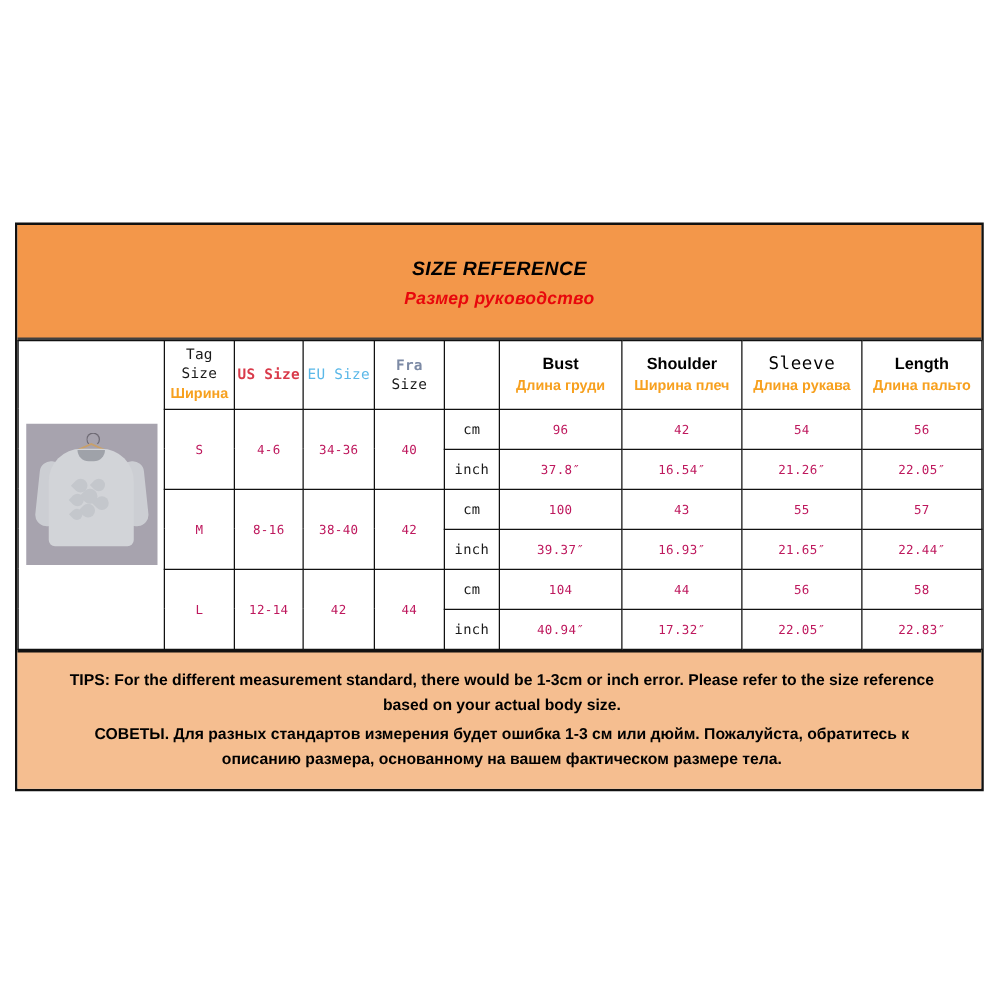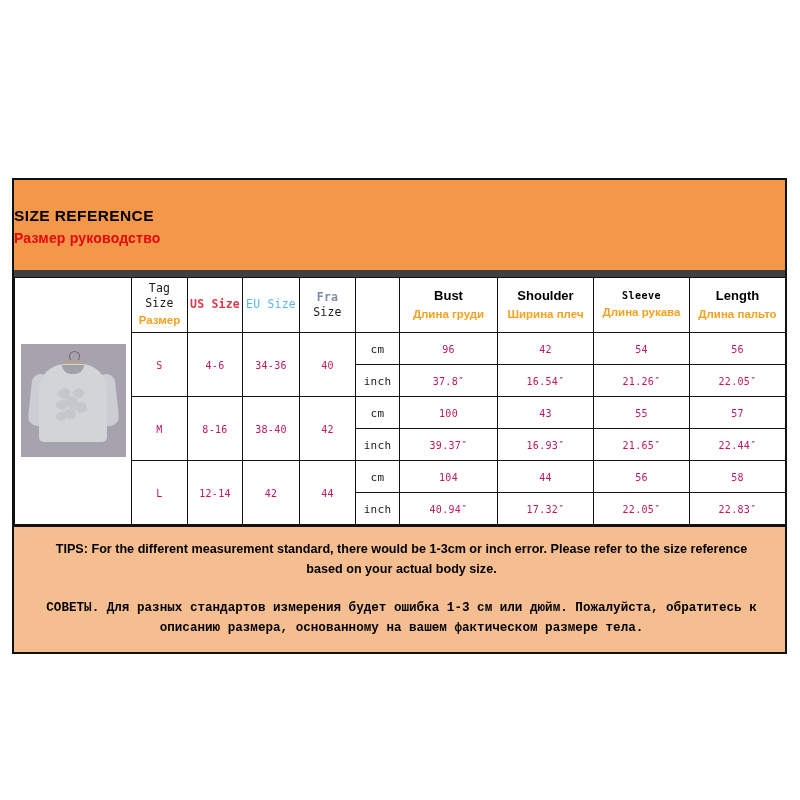--- a/index.html
+++ b/index.html
@@ -28,23 +28,24 @@
     top: 178px;
     width: 775px;
     border: 2px solid #111111;
     box-sizing: border-box;
     background: #ffffff;
   }
 
   
   .title-band {
     background: #F3974A;
-    border-bottom: 7px solid #404040;
+    border-bottom: 2px solid #404040;
     padding: 26px 0 22px 0;
-    text-align: left;
+    text-align: center;
+    font-style: italic;
   }
   .title-en {
     font-family: "Liberation Sans", sans-serif;
     font-size: 15.5px;
     font-weight: bold;
     color: #000000;
     letter-spacing: 0.4px;
     line-height: 1.25;
   }
   .title-ru {
@@ -100,22 +101,22 @@
 
   .h-en {
     font-family: "Liberation Sans", sans-serif;
     font-size: 13px;
     font-weight: bold;
     color: #000000;
     line-height: 1.25;
   }
   .h-en.mono {
     font-family: "DejaVu Sans Mono", monospace;
-    font-size: 10px;
-    font-weight: bold;
+    font-size: 14px;
+    font-weight: normal;
     letter-spacing: 0.5px;
   }
   .h-ru {
     font-family: "Liberation Sans", sans-serif;
     font-size: 11.5px;
     font-weight: bold;
     color: #F7A01E;
     line-height: 1.3;
     margin-top: 2px;
   }
@@ -238,22 +239,21 @@
     text-align: center;
   }
   .tips-line {
     font-family: "Liberation Sans", sans-serif;
     font-size: 12.6px;
     font-weight: bold;
     color: #000000;
     line-height: 1.62;
   }
   .tips-ru {
-    margin-top: 18px;
-    font-family: Liberation Mono, monospace;
+    margin-top: 2px;
   }
 </style>
 </head>
 <body>
 
 <div id="page">
 
   <div id="size-card">
 
     <div class="title-band">
@@ -292,21 +292,21 @@
               <div class="petal p4"></div>
               <div class="petal p5"></div>
               <div class="petal p6"></div>
               <div class="petal p7"></div>
             </div>
           </div>
         </td>
 
         <td>
           <div class="h-mono">Tag Size</div>
-          <div class="h-ru tag">Размер</div>
+          <div class="h-ru tag">Ширина</div>
         </td>
 
         <td>
           <div class="h-mono red">US Size</div>
         </td>
 
         <td>
           <div class="h-mono blue">EU Size</div>
         </td>
 

